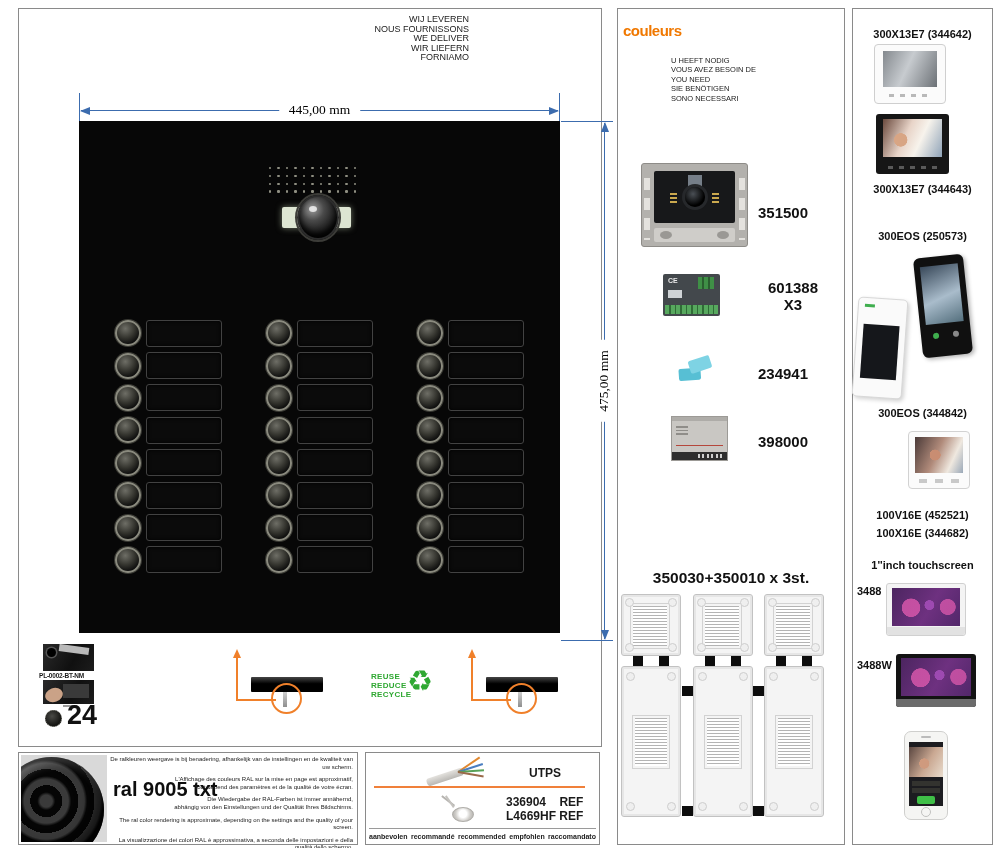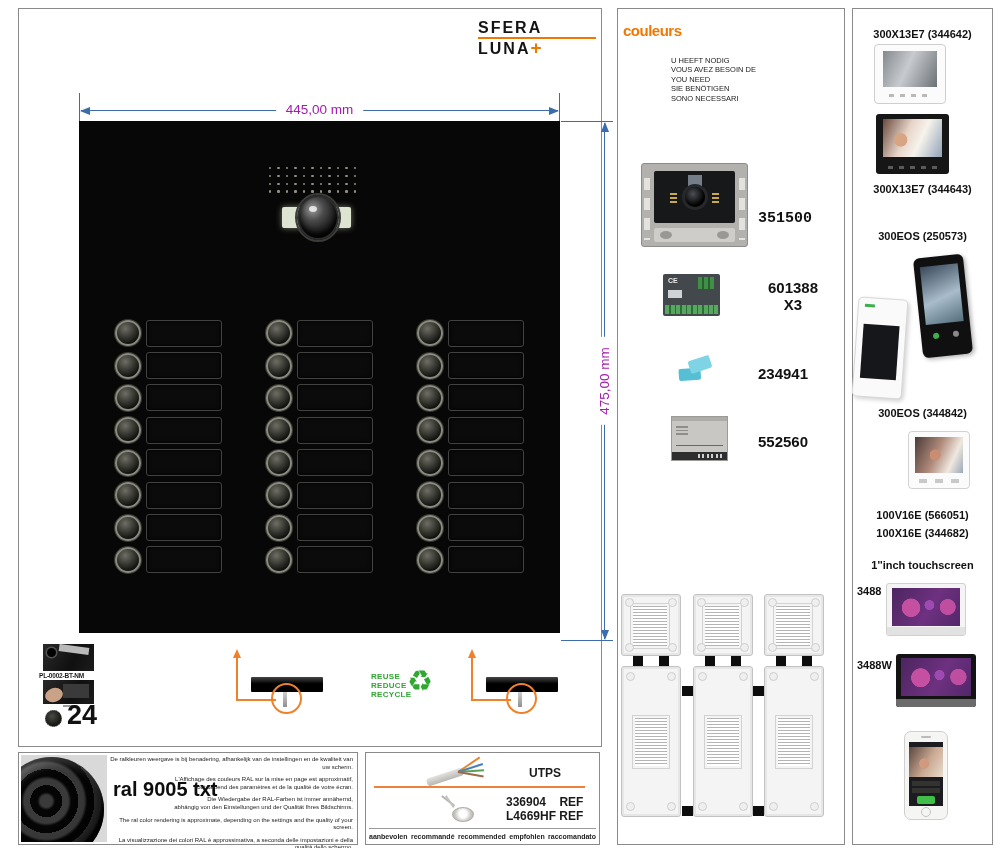--- a/index.html
+++ b/index.html
@@ -10,21 +10,21 @@
   
   .main-box{left:18px;top:8px;width:584px;height:739px;}
   .deliver-lines{position:absolute;left:340px;top:6px;width:110px;text-align:right;
       font-size:9px;line-height:9.6px;white-space:pre-line;color:#222;}
   .sfera-logo{position:absolute;left:459px;top:10px;font-weight:bold;font-size:16px;
       letter-spacing:2px;color:#141414;
       background:linear-gradient(#f07800,#f07800) left 18px/118px 2px no-repeat;}
   .sfera-logo .plus{color:#f07800;font-size:19px;letter-spacing:0;}
 
   
-  .dim{position:absolute;color:#a21caf;}
+  .dim{position:absolute;color:#000000;font-family:Liberation Serif, serif;}
   .dim-h{left:60px;top:84px;width:481px;height:36px;}
   .dim-h .wit{position:absolute;top:0;height:36px;width:0;border-left:1px solid #3c6cae;}
   .dim-h .line{position:absolute;left:2px;right:2px;top:17px;border-top:1px solid #3c6cae;}
   .dim-h .ah{position:absolute;top:14px;width:0;height:0;border-top:4px solid transparent;border-bottom:4px solid transparent;}
   .dim-h .ah.l{left:1px;border-right:10px solid #3c6cae;}
   .dim-h .ah.r{right:1px;border-left:10px solid #3c6cae;}
   .dim-h .lbl{position:absolute;left:50%;top:8px;transform:translateX(-50%);
       background:#fff;padding:0 10px;font-size:13.5px;line-height:18px;}
   .dim-v{left:542px;top:112px;width:52px;height:520px;}
   .dim-v .wit{position:absolute;left:0;width:52px;height:0;border-top:1px solid #3c6cae;}
@@ -218,21 +218,25 @@
   .cable-refs{position:absolute;left:140px;top:42px;font-size:12px;font-weight:bold;line-height:14px;white-space:pre;}
   .recommend-row{position:absolute;left:3px;right:3px;bottom:4px;display:flex;justify-content:space-between;
       font-size:7px;font-weight:bold;border-top:1px solid #9a9a9a;padding-top:4px;}
 </style>
 </head>
 <body>
 
 <div class="page">
 
   <section class="box main-box">
-    <div class="sfera-logo"><span>SFERA LUNA</span><span class="plus">+</span></div>
+    <div class="deliver-lines">WIJ LEVEREN
+NOUS FOURNISSONS
+WE DELIVER
+WIR LIEFERN
+FORNIAMO</div>
 
     <div class="dim dim-h">
       <div class="wit" style="left:0"></div>
       <div class="wit" style="left:480px"></div>
       <div class="line"></div>
       <div class="ah l"></div>
       <div class="ah r"></div>
       <div class="lbl">445,00 mm</div>
     </div>
 
@@ -435,21 +439,21 @@
       <div class="slots l"></div>
         <div class="slots r"></div>
       <div class="face">
           <div class="w"></div>
           <div class="c1"></div>
           <div class="c2"></div>
           <div class="lens"></div>
         </div>
       <div class="foot"></div>
     </div>
-    <div class="ref-label" style="left:140px;top:201px;font-family:Liberation Mono, monospace;">351500</div>
+    <div class="ref-label" style="left:140px;top:195px;">351500</div>
 
     <div class="circuit-module">
       <div class="ce">CE</div>
         <div class="gb"></div>
         <div class="wl"></div>
         <div class="term"></div>
     </div>
     <div class="ref-label" style="left:140px;top:270px;width:70px;text-align:center;">
       <div>601388</div>
       <div>X3</div>
@@ -462,22 +466,23 @@
     <div class="ref-label" style="left:140px;top:356px;">234941</div>
 
     <div class="psu-module">
       <div class="top"></div>
         <div class="tl"></div>
         <div class="rl"></div>
         <div class="bstrip">
           <i></i>
         </div>
     </div>
-    <div class="ref-label" style="left:140px;top:424px;">552560</div>
-
+    <div class="ref-label" style="left:140px;top:424px;">398000</div>
+
+    <div class="boxes-title">350030+350010 x 3st.</div>
     <div class="mounting-boxes" id="mounting-boxes">
         <div class="mb-col" style="left: 0px;">
           <div class="mb-top">
             <div class="mb-label" style="left:8px;top:8px;width:34px;height:40px;"></div>
             <div class="mb-dot" style="left:3px;top:3px;"></div>
             <div class="mb-dot" style="right:3px;top:3px;"></div>
             <div class="mb-dot" style="left:3px;bottom:3px;"></div>
             <div class="mb-dot" style="right:3px;bottom:3px;"></div>
           </div>
           <div class="mb-tab" style="left:12px;"></div>
@@ -552,21 +557,21 @@
       </div>
     <div class="dev handset-white">
         <div class="led"></div>
         <div class="scr"></div>
       </div>
     <div class="rb-label" style="top:398px;">300EOS (344842)</div>
     <div class="dev monitor-photo">
         <div class="scr"></div>
         <div class="keys"></div>
       </div>
-    <div class="rb-label" style="top:500px;">100V16E (566051)</div>
+    <div class="rb-label" style="top:500px;">100V16E (452521)</div>
     <div class="rb-label" style="top:518px;">100X16E (344682)</div>
     <div class="rb-label" style="top:550px;">1''inch touchscreen</div>
     <div class="rb-label left" style="top:576px;">3488</div>
     <div class="dev touch touch-white">
         <div class="scr"></div>
         <div class="base"></div>
       </div>
     <div class="rb-label left" style="top:650px;">3488W</div>
     <div class="dev touch touch-black">
         <div class="scr"></div>

